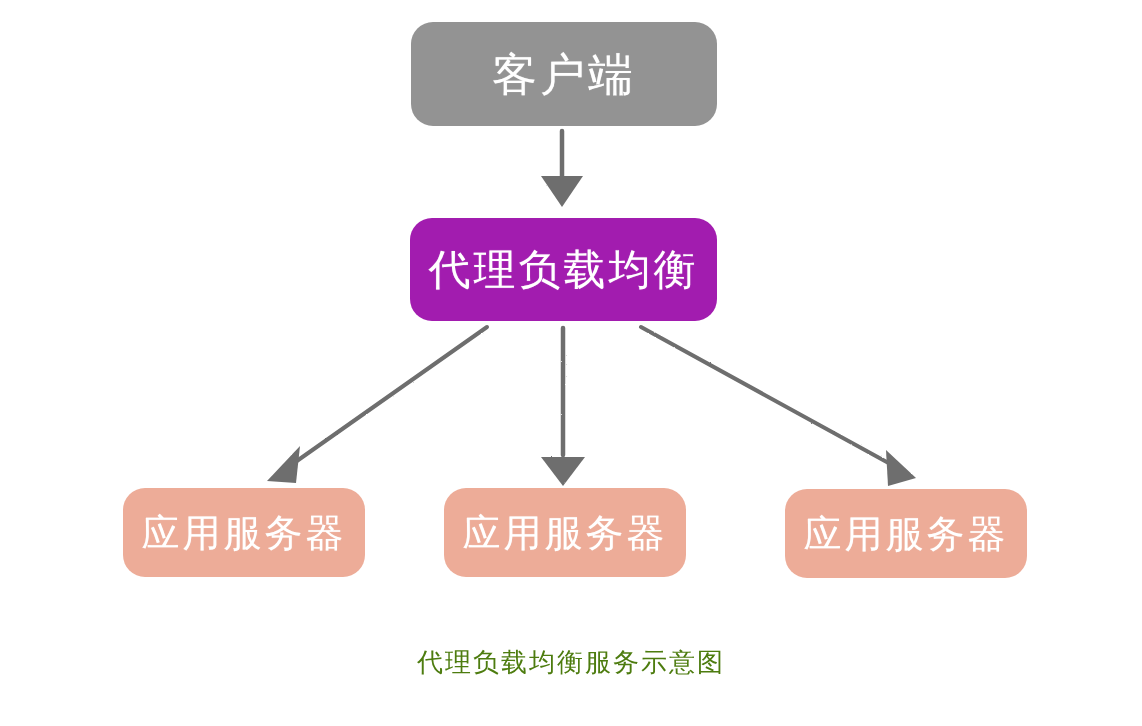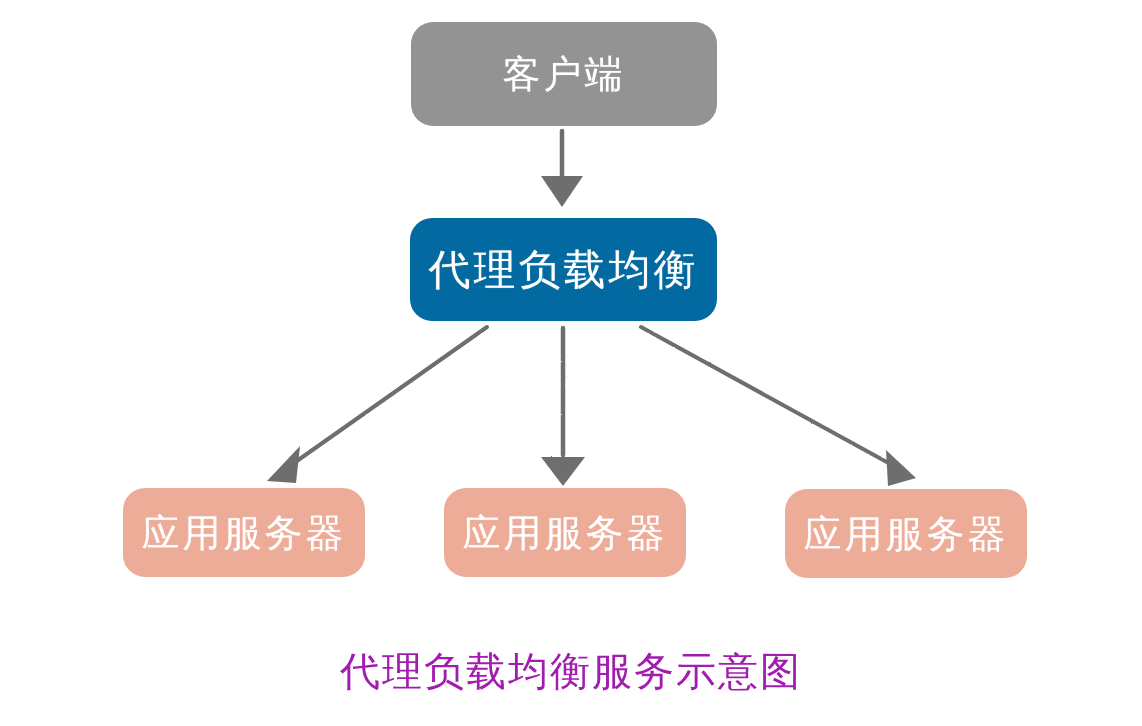--- a/index.html
+++ b/index.html
@@ -55,30 +55,30 @@
 
   
   #node-client {
     left: 411px;
     top: 22px;
     width: 306px;
     height: 104px;
     background: #939393;
   }
   #node-client .node-label {
-    font-size: 38px;
+    font-size: 45px;
   }
 
   
   #node-loadbalancer {
     left: 410px;
     top: 218px;
     width: 307px;
     height: 103px;
-    background: #0369a1;
+    background: #a21caf;
   }
   #node-loadbalancer .node-label {
     font-size: 42px;
   }
 
   
   .node-appserver {
     background: #edac98;
     width: 242px;
     height: 89px;
@@ -91,22 +91,22 @@
   #node-appserver-3 { left: 785px; top: 489px; }
 
   
   #caption {
     position: absolute;
     z-index: 2;
     left: 0;
     top: 648px;
     width: 1142px;
     text-align: center;
-    color: #a21caf;
-    font-size: 40px;
+    color: #4d7c0f;
+    font-size: 26px;
     font-family: "DejaVu Sans", "Liberation Sans", sans-serif;
     letter-spacing: 2px;
     line-height: 1.15;
     white-space: nowrap;
   }
 </style>
 </head>
 <body>
 
 <div id="diagram-root">

